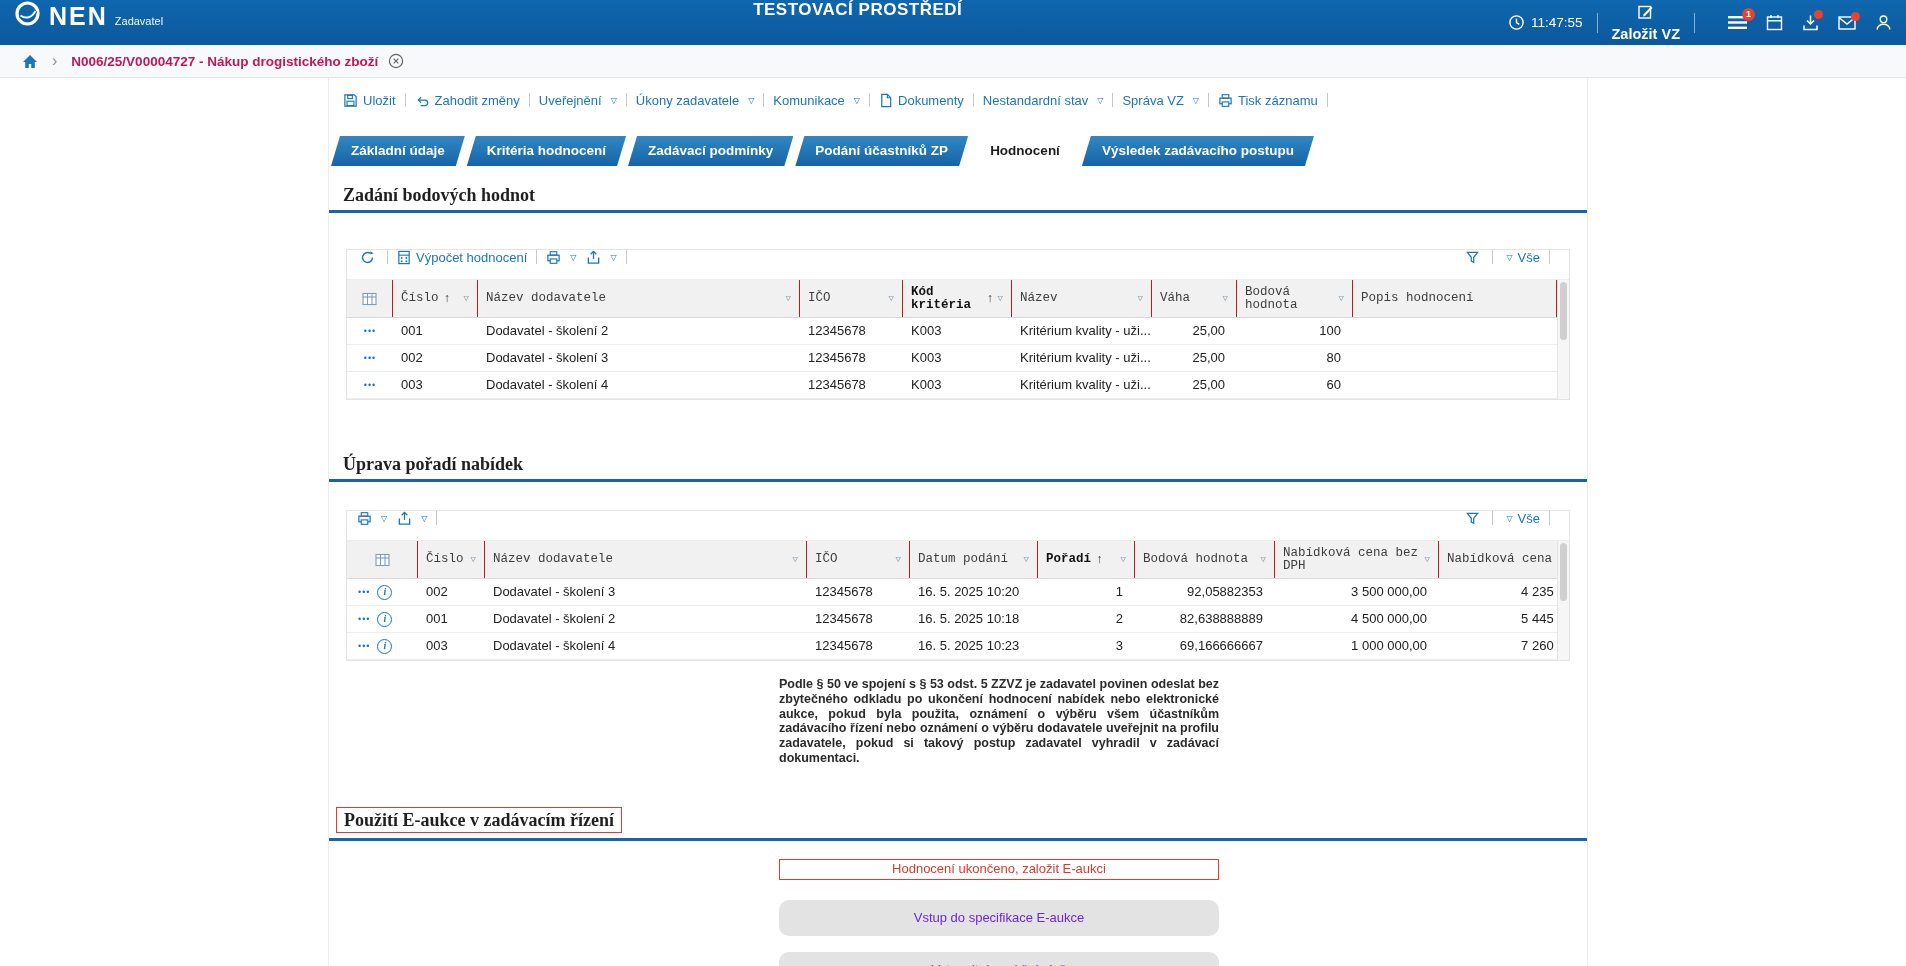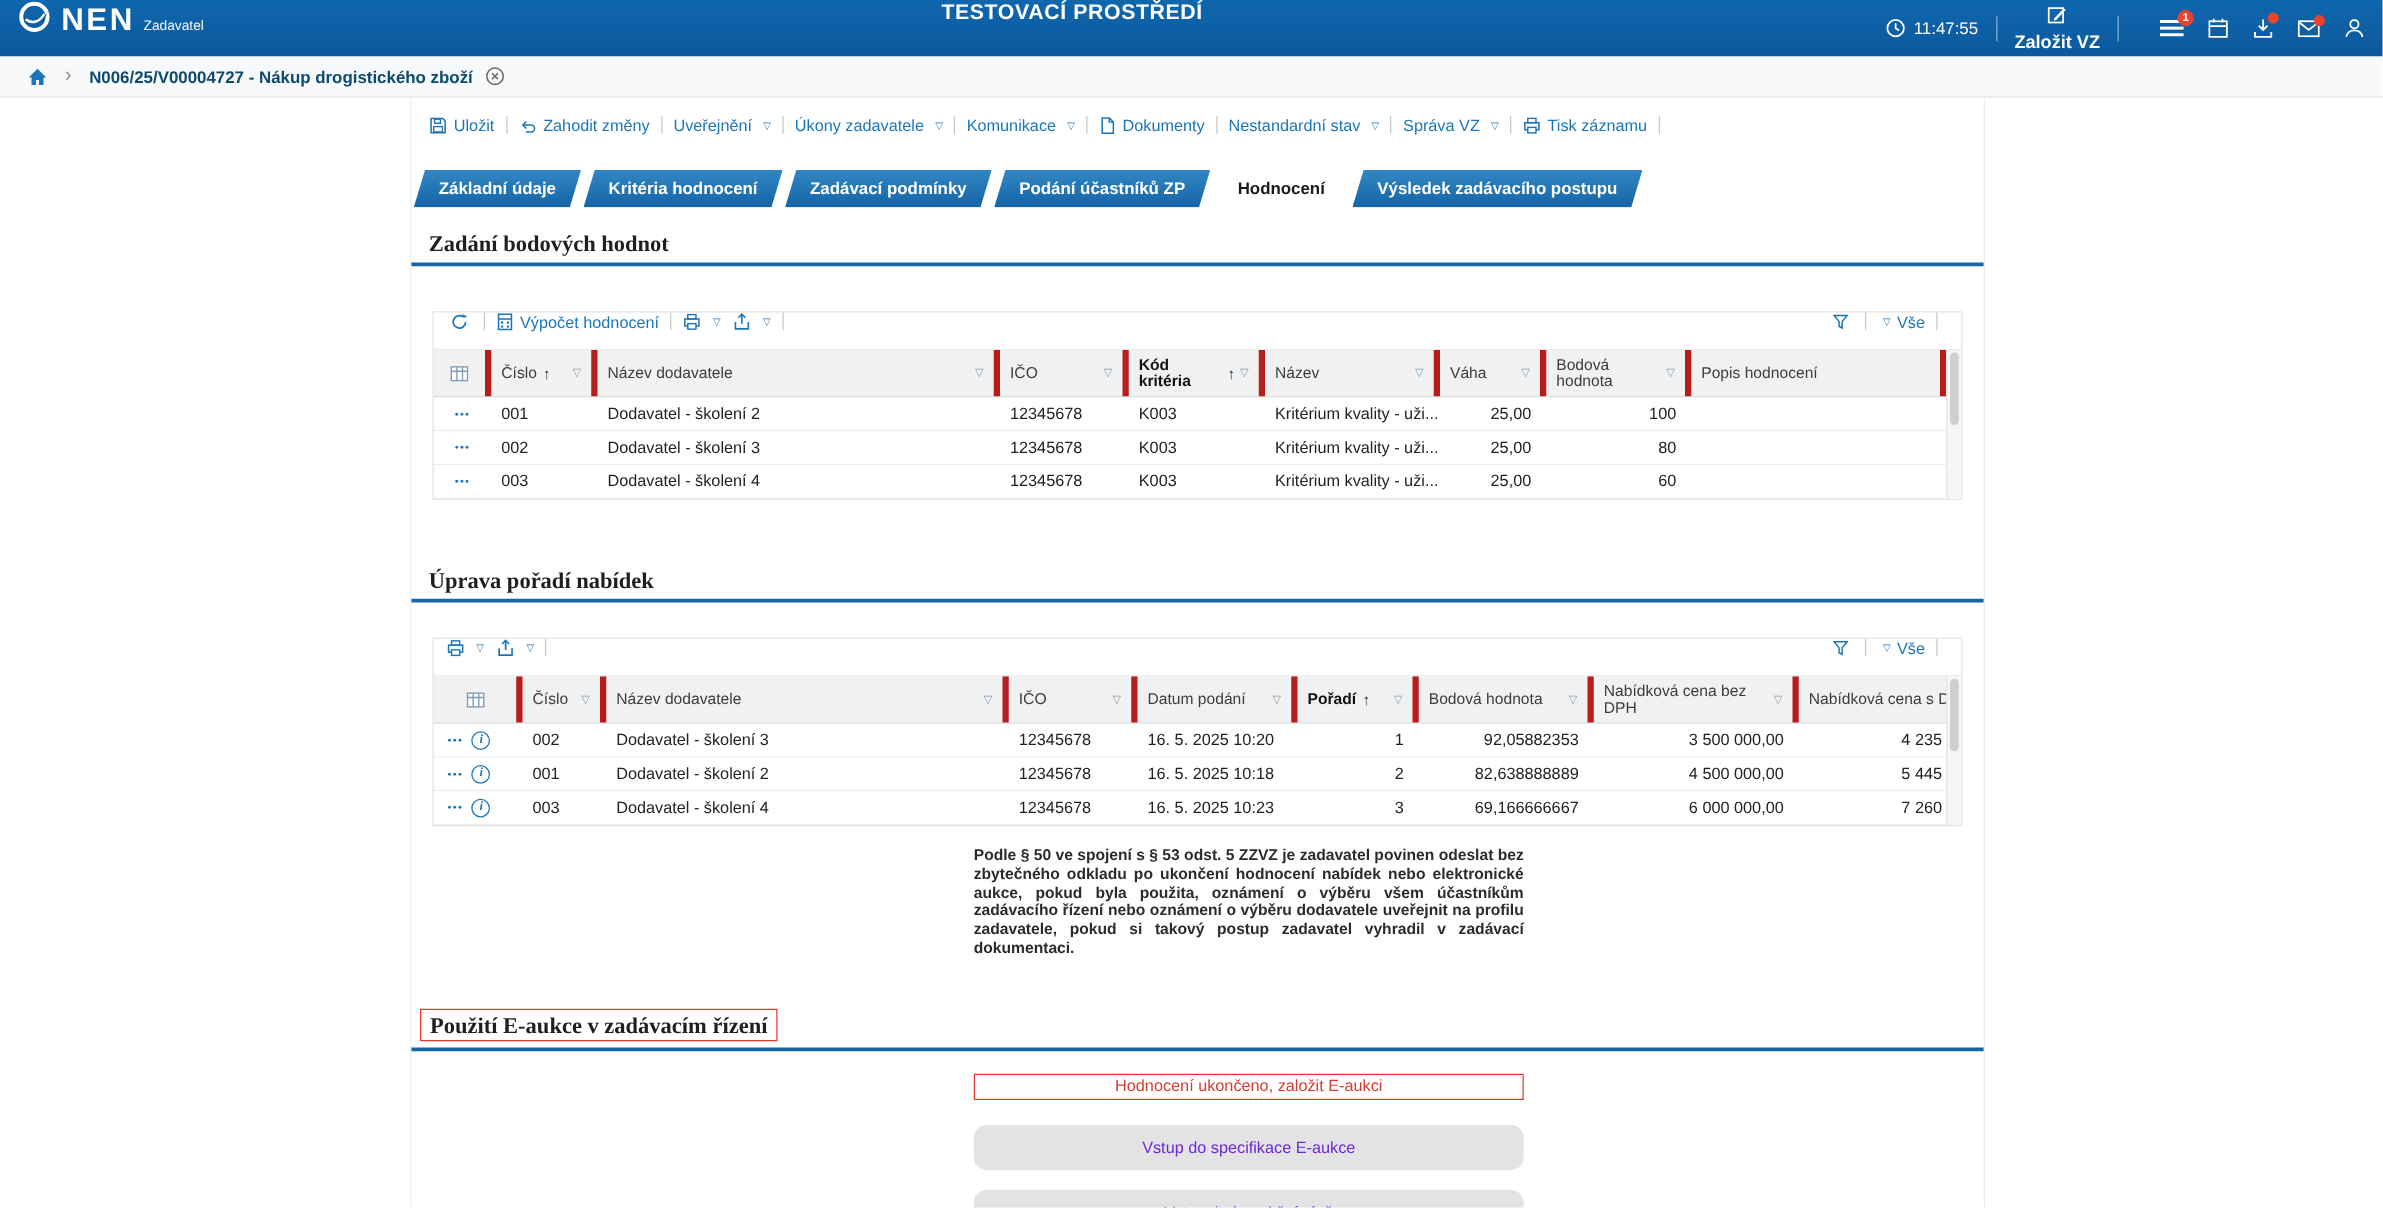--- a/index.html
+++ b/index.html
@@ -23,21 +23,21 @@
   .hicon-wrap { position:relative; margin-left:19px; cursor:pointer; display:flex; align-items:center; }
   .badge { position:absolute; top:-7px; right:-8px; background:#e8432f; color:#fff; font-size:9px;
     min-width:13px; height:13px; border-radius:7px; line-height:13px; text-align:center; font-weight:bold; }
   .dotbadge { position:absolute; top:-4px; right:-4px; background:#e8432f; width:9px; height:9px; border-radius:50%; }
 
   
   .crumbbar { position:absolute; top:45px; left:0; width:1906px; height:33px; background:#f8f9fa;
     border-bottom:1px solid #e4e6e8; display:flex; align-items:center; padding-left:22px; z-index:20; }
   .crumb-sep { color:#8b8b8b; font-size:16px; margin:0 14px; }
   .crumb-sep::before { content:"›"; }
-  .crumb-label { font-size:13.5px; font-weight:bold; color:#0c4a6e; cursor:pointer; }
+  .crumb-label { font-size:13.5px; font-weight:bold; color:#be185d; cursor:pointer; }
   .crumb-close { margin-left:10px; cursor:pointer; display:flex; align-items:center; }
 
   
   .content { position:absolute; top:78px; left:328px; width:1260px; height:888px; background:#fff;
     border-left:1px solid #ececec; border-right:1px solid #ececec; overflow:hidden; }
 
   
   .cmd-toolbar { padding:10px 14px 0; height:34px; display:flex; align-items:center;
     font-size:13px; white-space:nowrap; }
   .cmd-item { display:flex; align-items:center; gap:5px; color:#1b75bb; cursor:pointer; }
@@ -70,21 +70,21 @@
   .gt-icon { display:flex; align-items:center; cursor:pointer; margin:0 3px; }
   .spacer { flex:1; }
 
   .grid-body { position:relative; }
   .grid-viewport { width:1212px; overflow:hidden; }
   .vscroll { position:absolute; top:0; right:0; bottom:0; width:12px; background:#f6f6f6; border-left:1px solid #e3e3e3; cursor:pointer; }
   .vthumb { position:absolute; top:2px; left:2px; width:7px; height:58px; background:#cfcfcf; border-radius:4px; }
 
   .g-header { display:flex; background:#f1f1f1; border-bottom:1px solid #d9d9d9; height:38px; }
   .gc { display:flex; align-items:center; padding:0 8px; font-size:12.5px; color:#3d3d3d;
-    border-right:5px solid #b91c1c; flex:0 0 auto; overflow:hidden; }
+    border-right:1px solid #b91c1c; flex:0 0 auto; overflow:hidden;font-family:Liberation Mono, monospace; }
   .gc .hl { line-height:13px; }
   .gc.center { justify-content:center; }
   .bold .hl { font-weight:bold; color:#111; }
   .sort { font-weight:bold; color:#333; font-size:12px; margin-left:5px; }
   .sort::before { content:"↑"; }
   .flt { color:#8aa0b5; font-size:9px; margin-left:auto; padding-left:4px; cursor:pointer; }
   .flt::before { content:"▽"; }
 
   .g-row { display:flex; height:27px; border-bottom:1px solid #ededed; background:#fff; cursor:pointer; }
   .gd { padding:0 8px; line-height:26px; font-size:13px; color:#222; flex:0 0 auto;
@@ -583,21 +583,21 @@
               <div class="gd c0 icons left">
                   <span class="dots"></span>
                   <span class="info-i"></span>
                 </div>
               <div class="gd c1">003</div>
               <div class="gd c2">Dodavatel - školení 4</div>
               <div class="gd c3">12345678</div>
               <div class="gd c4">16. 5. 2025 10:23</div>
               <div class="gd c5 num">3</div>
               <div class="gd c6 num">69,166666667</div>
-              <div class="gd c7 num">6 000 000,00</div>
+              <div class="gd c7 num">1 000 000,00</div>
               <div class="gd c8 num">7 260 000,00</div>
             </div>
           </div>
         </div>
         <div class="vscroll">
             <div class="vthumb"></div>
           </div>
       </div>
     </div>
 

